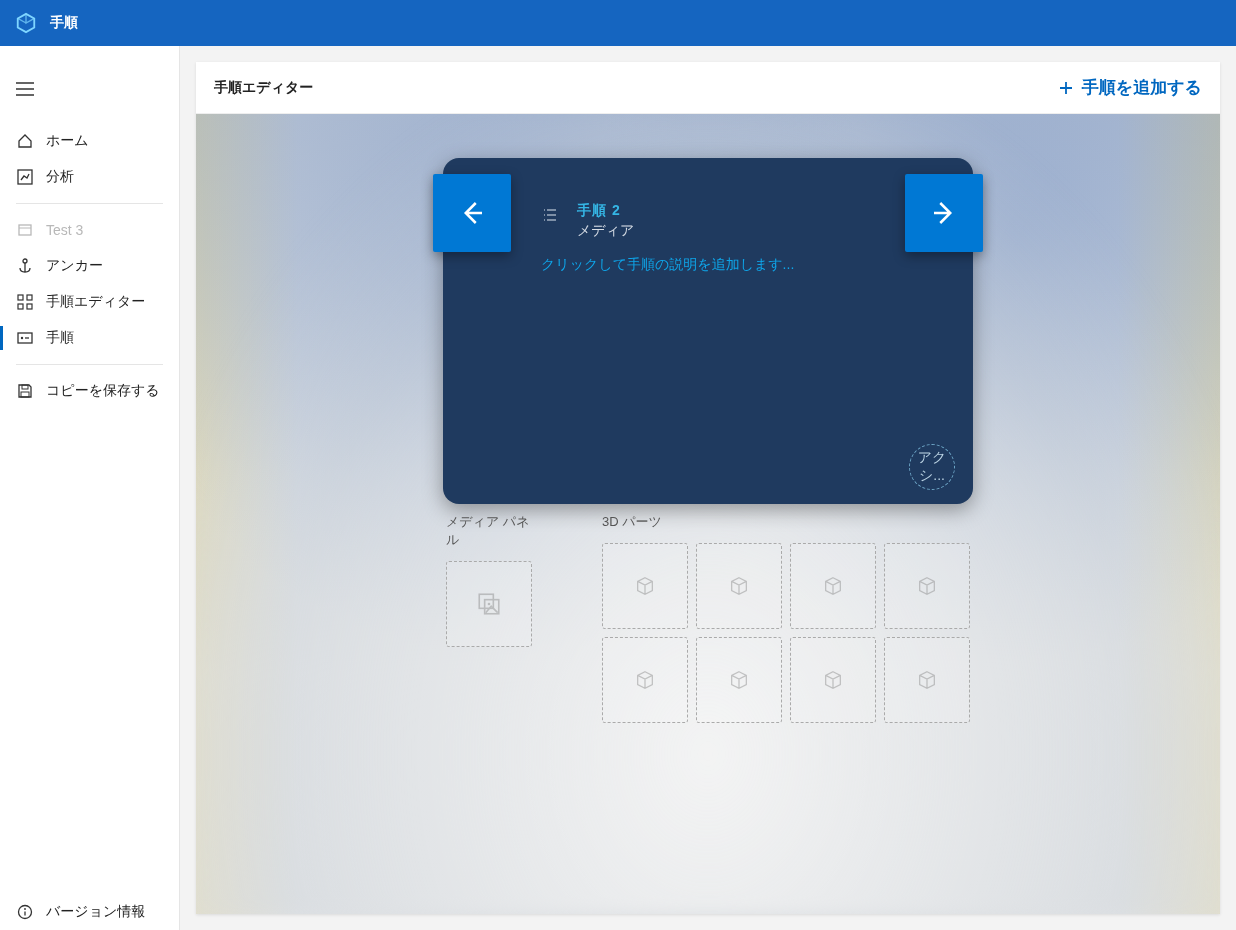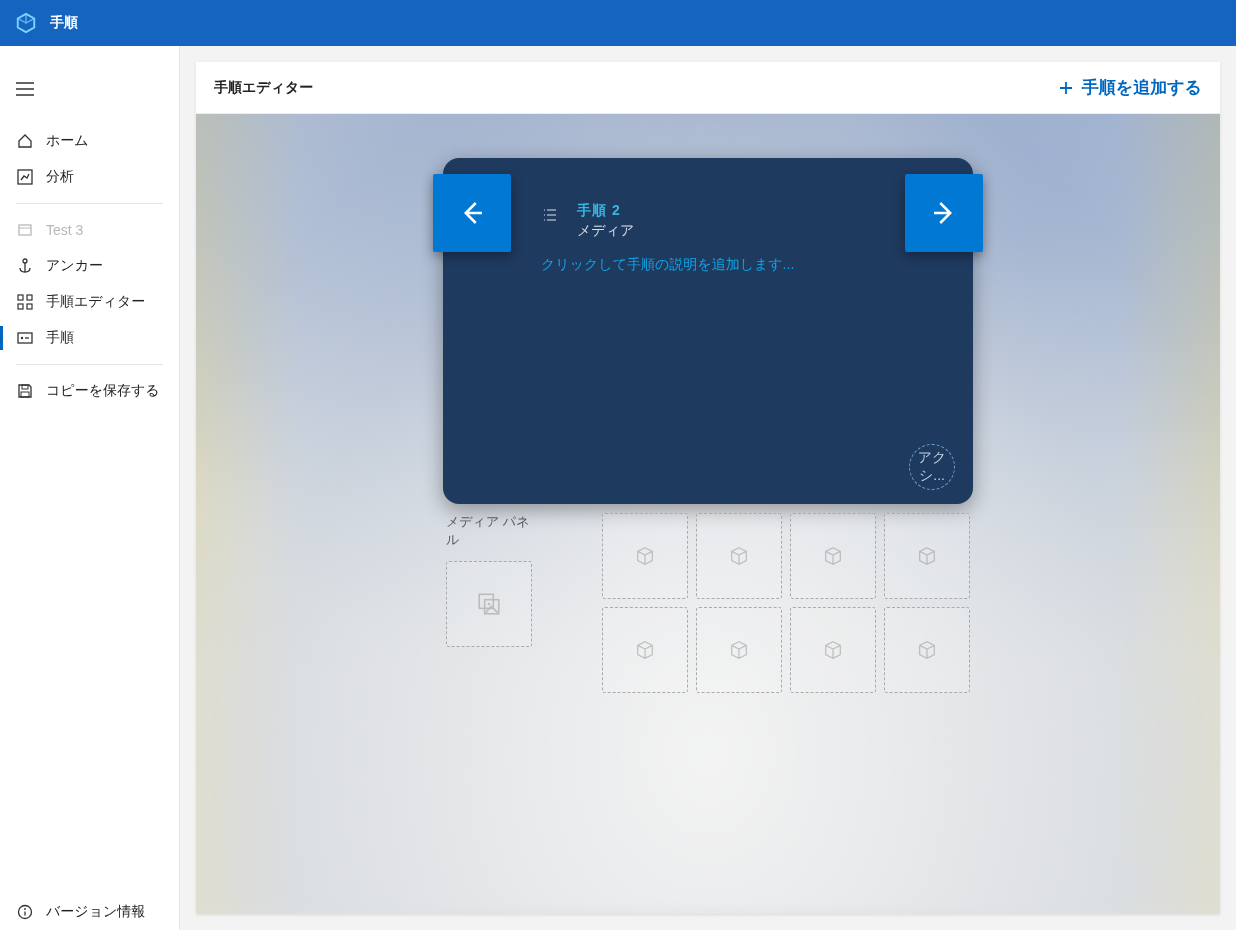--- a/index.html
+++ b/index.html
@@ -214,20 +214,21 @@
                 <svg width="26" height="26" viewBox="0 0 24 24">
                     <rect x="3" y="3" width="13" height="13" fill="none" stroke="#888" stroke-width="1.5"></rect>
                     <rect x="8" y="8" width="13" height="13" fill="none" stroke="#888" stroke-width="1.5"></rect>
                     <circle cx="12" cy="12" r="1.2" fill="#888"></circle>
                     <path d="M9 20 L14 14 L20 20" fill="none" stroke="#888" stroke-width="1.5"></path>
                   </svg>
               </div>
             </div>
           </div>
           <div class="panel-col">
+            <div class="plabel">3D パーツ</div>
             <div class="slot-grid">
               <div class="slot">
                   <svg width="22" height="22" viewBox="0 0 24 24">
                     <path d="M12 3 L20 7 L20 17 L12 21 L4 17 L4 7 Z M4 7 L12 11 L20 7 M12 11 V21" fill="none" stroke="#888" stroke-width="1.4"></path>
                   </svg>
                 </div>
               <div class="slot">
                   <svg width="22" height="22" viewBox="0 0 24 24">
                     <path d="M12 3 L20 7 L20 17 L12 21 L4 17 L4 7 Z M4 7 L12 11 L20 7 M12 11 V21" fill="none" stroke="#888" stroke-width="1.4"></path>
                   </svg>

